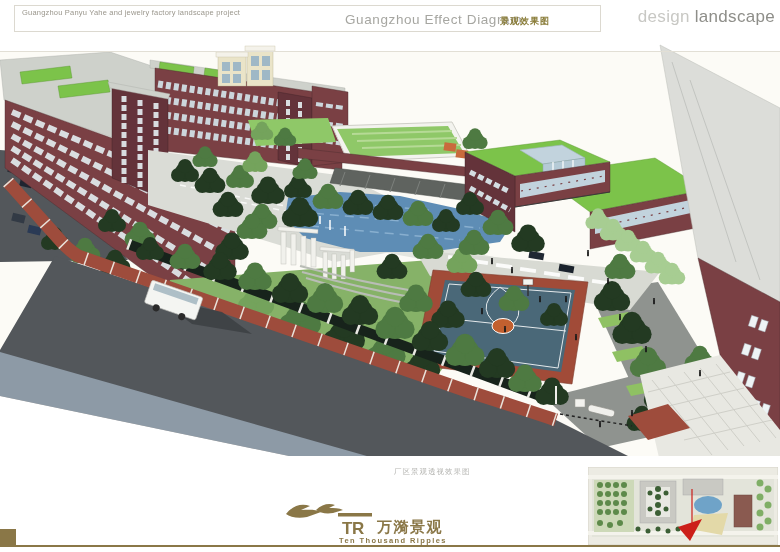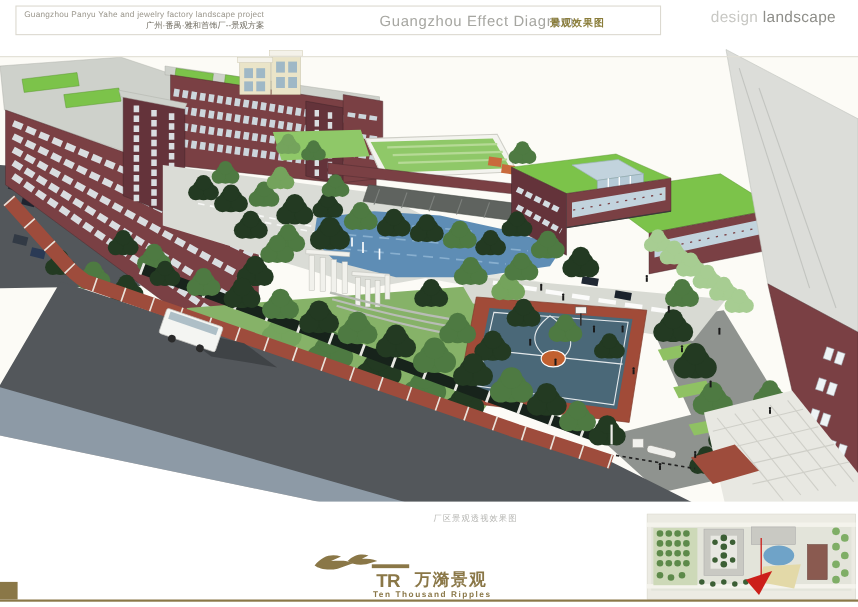--- a/index.html
+++ b/index.html
@@ -18,21 +18,21 @@
         font-family:"Liberation Sans",sans-serif;text-align:right;}
   .scene{position:absolute;left:0;top:0;width:780px;height:552px;}
   
   .header-box{position:absolute;left:14px;top:5px;width:585px;height:25px;
       border:1px solid #dcd9d0;background:#fff;}
   .proj{position:absolute;left:7px;top:2px;line-height:1.35;}
   .proj .en{font-size:7.5px;color:var(--header_text);letter-spacing:.2px;}
   .proj .cn{font-size:7.5px;color:var(--header_cn);}
   .sheet-en{position:absolute;left:330px;top:6px;font-size:13.5px;color:var(--title_gray);letter-spacing:.6px;}
   .sheet-cn{position:absolute;left:485px;top:9px;font-size:9px;font-weight:bold;color:var(--cn_olive);letter-spacing:1px;}
-  .brand{position:absolute;right:20px;top:7px;font-size:14px;letter-spacing:.3px;}
+  .brand{position:absolute;right:5px;top:7px;font-size:17px;letter-spacing:.3px;}
   .brand .l{color:var(--brand_light);} .brand .d{color:var(--brand_dark);}
   .rule{position:absolute;left:0;top:51px;width:780px;height:1px;background:#e2dfd5;}
   
   .caption{position:absolute;left:346px;top:467px;font-size:7.5px;color:var(--caption_gray);
       letter-spacing:1px;opacity:.85;filter:blur(.3px);margin-left:48px;}
   
   .logo{position:absolute;left:282px;top:500px;}
   .minimap{position:absolute;left:588px;top:467px;}
   .gold-square{position:absolute;left:0;top:529px;width:16px;height:16px;background:var(--gold);}
   .gold-line{position:absolute;left:0;top:545px;width:780px;height:2px;background:var(--gold);}
@@ -467,21 +467,20 @@
         <use href="#pp" class="pp" transform="translate(600,425)"></use>
       <use href="#pp" class="pp" transform="translate(505,330)"></use>
     </g>
 
     <rect x="0" y="456" width="780" height="96" fill="#ffffff"></rect>
   </svg>
 
   <div class="header-box">
     <div class="proj">
       <div class="en">Guangzhou Panyu Yahe and jewelry factory landscape project</div>
-      <div class="cn">广州·番禺·雅和首饰厂--景观方案</div>
     </div>
     <div class="sheet-en">Guangzhou Effect Diagram</div>
     <div class="sheet-cn">景观效果图</div>
   </div>
   <div class="brand"><span class="l">design</span> <span class="d">landscape</span></div>
   <div class="rule"></div>
 
   <div class="caption">厂区景观透视效果图</div>
 
   <svg class="logo" width="170" height="46" viewBox="0 0 170 46">

